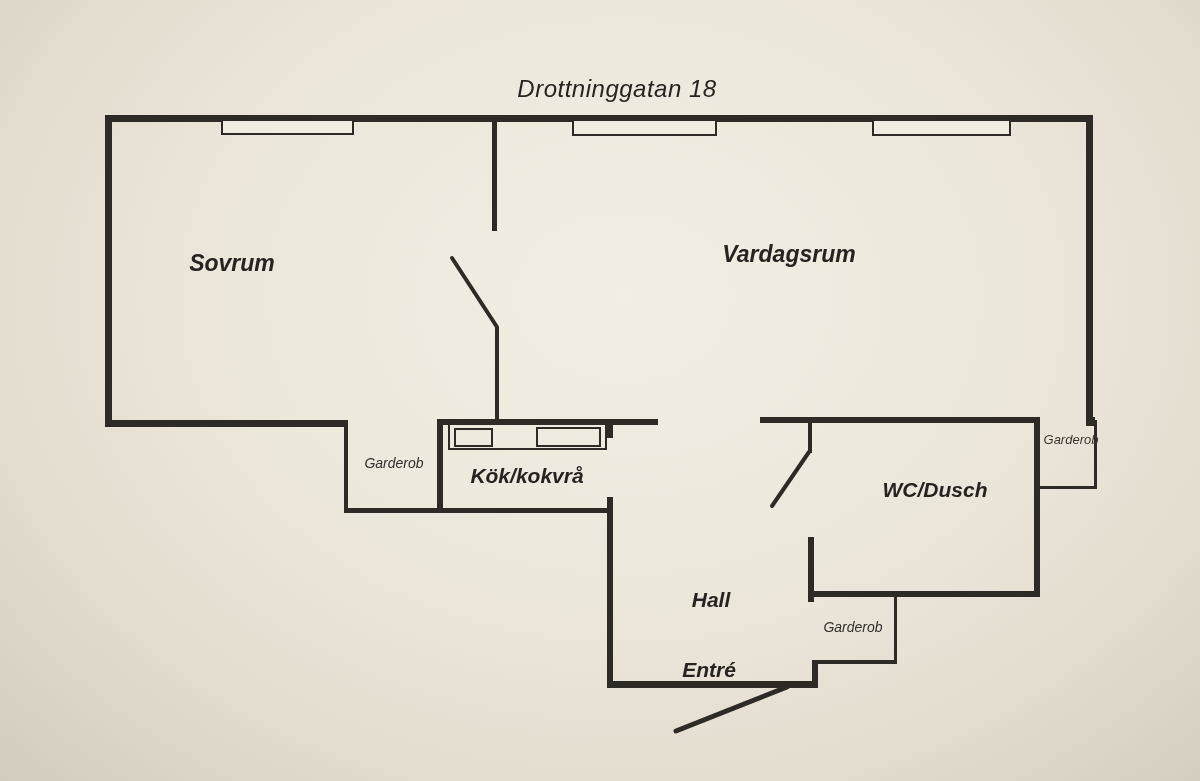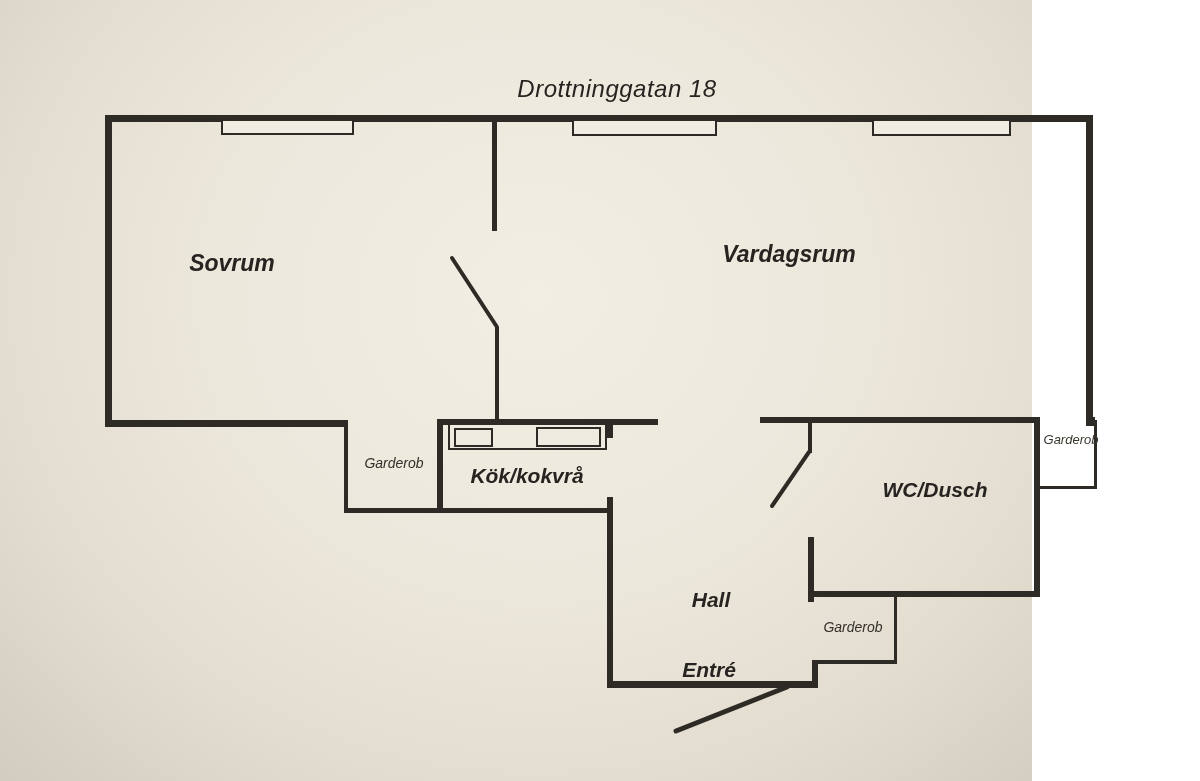--- a/index.html
+++ b/index.html
@@ -5,21 +5,21 @@
   html, body {
     margin: 0;
     padding: 0;
     width: 1200px;
     height: 781px;
     overflow: hidden;
     font-family: "Liberation Sans", sans-serif;
   }
   .page {
     position: relative;
-    width: 1032px;
+    width: 1200px;
     height: 781px;
     background:
       radial-gradient(ellipse at 52% 38%, #f3eee3 0%, #ece7db 45%, #e3ddd0 72%, #d2ccbe 100%);
   }
   svg { position: absolute; left: 0; top: 0; display: block; }
   text {
     font-family: "Liberation Sans", sans-serif;
     fill: #262320;
   }
   .title-label   { font-size: 24px; font-style: italic; letter-spacing: 0.5px; }

